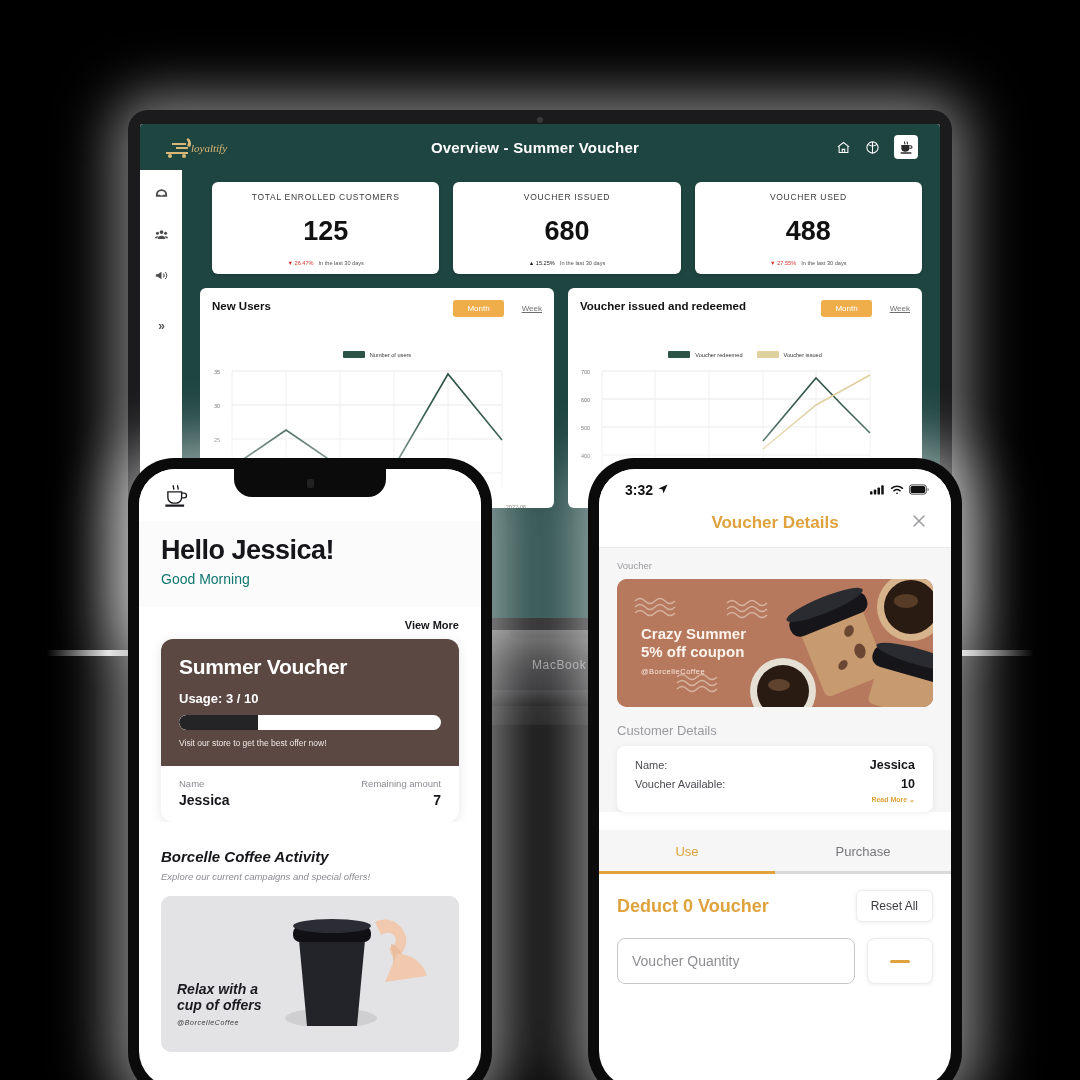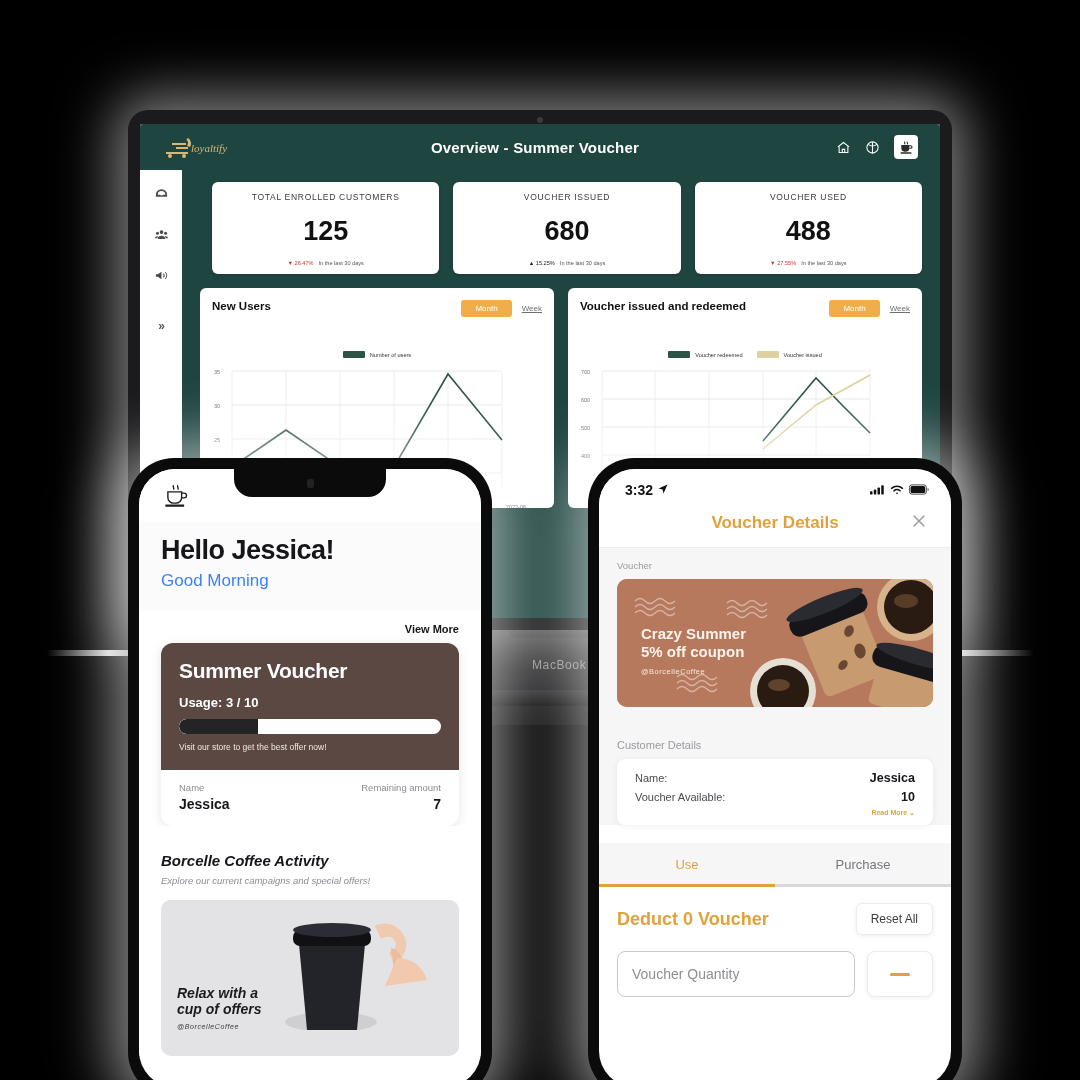--- a/index.html
+++ b/index.html
@@ -87,21 +87,21 @@
   .delta-down { color:#d1342f; }
   .delta-up { color:#1a1a1a; }
 
   .chart-row { display:flex; gap:14px; margin-top: 14px; }
   .chart-card {
     flex:1; background:#fff; border-radius:6px; padding: 12px 12px 0 12px;
     height: 220px; position:relative; overflow:hidden;
   }
   .chart-head { display:flex; align-items:flex-start; justify-content:space-between; }
   .chart-title { font-size:11.5px; font-weight:700; color:#111; }
-  .chart-toggle { display:flex; align-items:center; gap:10px; }
+  .chart-toggle { display:flex; align-items:center; gap:18px; }
   .tg-on {
     background:#efae4a; color:#fff; font-size:8px; padding:4px 14px; border-radius:3px;
   }
   .tg-off { color:#6d6d6d; font-size:8px; text-decoration: underline; }
   .legend { display:flex; justify-content:center; gap:14px; margin-top: 34px; }
   .legend-item { display:flex; align-items:center; gap:5px; font-size:5.6px; color:#333; }
   .sw { width:22px; height:7px; display:inline-block; border-radius:1px; }
   .plot { position:relative; margin-top:4px; height: 150px; }
   .plot svg { display:block; }
   .xlab { position:absolute; right: 16px; bottom: 2px; font-size:5.5px; color:#666; }
@@ -124,21 +124,21 @@
   .notch-speaker { width:7px; height:9px; background:#222; border-radius:2px; }
 
   #phoneL { left: 128px; top: 458px; width: 364px; height: 640px; }
   #phoneR { left: 588px; top: 458px; width: 374px; height: 640px; }
 
   
   .pl-top { height: 52px; background:#fff; display:flex; align-items:center; padding: 0 22px; }
   .pl-logo { width: 34px; height: 34px; display:flex; align-items:center; }
   .pl-hello { padding: 14px 22px 20px 22px; background:#fbfbfc; }
   .pl-h1 { font-size: 27px; font-weight: 800; color:#15151a; letter-spacing:-.5px; }
-  .pl-h2 { font-size: 17px; color:#3b82f6; margin-top: 5px; }
+  .pl-h2 { font-size: 14px; color:#0f766e; margin-top: 5px; }
   .pl-viewmore { text-align:right; padding: 12px 22px 8px 22px; background:#fff; font-size:11px; font-weight:700; color:#15151a; }
   .voucher-wrap { padding: 0 22px; background:#fff; }
   .voucher-card { border-radius: 12px; overflow:hidden; box-shadow: 0 2px 12px rgba(0,0,0,.10); background:#fff; }
   .vc-top { background:#5b4843; padding: 16px 18px 18px 18px; color:#fff; }
   .vc-title { font-size: 21px; font-weight: 800; letter-spacing:-.3px; }
   .vc-usage { font-size: 13px; font-weight: 700; margin-top: 12px; }
   .vc-bar { margin-top: 9px; height: 15px; background:#fff; border-radius: 8px; overflow:hidden; }
   .vc-bar-fill { height:100%; background:#242426; border-radius: 8px 0 0 8px; }
   .vc-note { font-size: 8.5px; margin-top: 8px; color:#efe7e4; }
   .vc-bottom { padding: 12px 18px 14px 18px; display:flex; justify-content:space-between; }
@@ -171,21 +171,21 @@
   .pr-close { position:absolute; right: 22px; top: 8px; color:#9a9a9f; }
   .pr-body { background:#f6f6f7; padding: 12px 18px 0 18px; }
   .pr-lab { font-size: 9.5px; color:#9a9a9f; }
   .coupon {
     margin-top: 8px; height: 128px; border-radius: 10px; overflow:hidden;
     background:#b6795d; position:relative;
   }
   .coupon-txt { position:absolute; left: 24px; top: 46px; color:#fdf3ec; }
   .cp-t1 { font-size: 15px; font-weight: 800; line-height: 1.2; }
   .cp-t2 { font-size: 7.5px; letter-spacing:.5px; margin-top: 6px; opacity:.9; }
-  .cust-lab { margin-top: 32px; font-size: 11px; color:#9a9a9f; }
+  .cust-lab { margin-top: 16px; font-size: 13px; color:#9a9a9f; }
   .cust-card {
     margin-top: 8px; background:#fff; border-radius: 8px; padding: 12px 18px 8px 18px;
     box-shadow: 0 1px 6px rgba(0,0,0,.07);
   }
   .cust-row { display:flex; justify-content:space-between; align-items:baseline; margin-bottom: 5px; }
   .cust-k { font-size: 11px; color:#4a4a50; }
   .cust-v { font-size: 12.5px; font-weight: 800; color:#15151a; }
   .read-more { text-align:right; font-size: 7px; color:#dfa23c; font-weight:700; }
   .tabs { display:flex; margin-top: 18px; background:#f6f6f7; }
   .tab { flex:1; text-align:center; padding: 14px 0 12px 0; font-size: 13px; }

